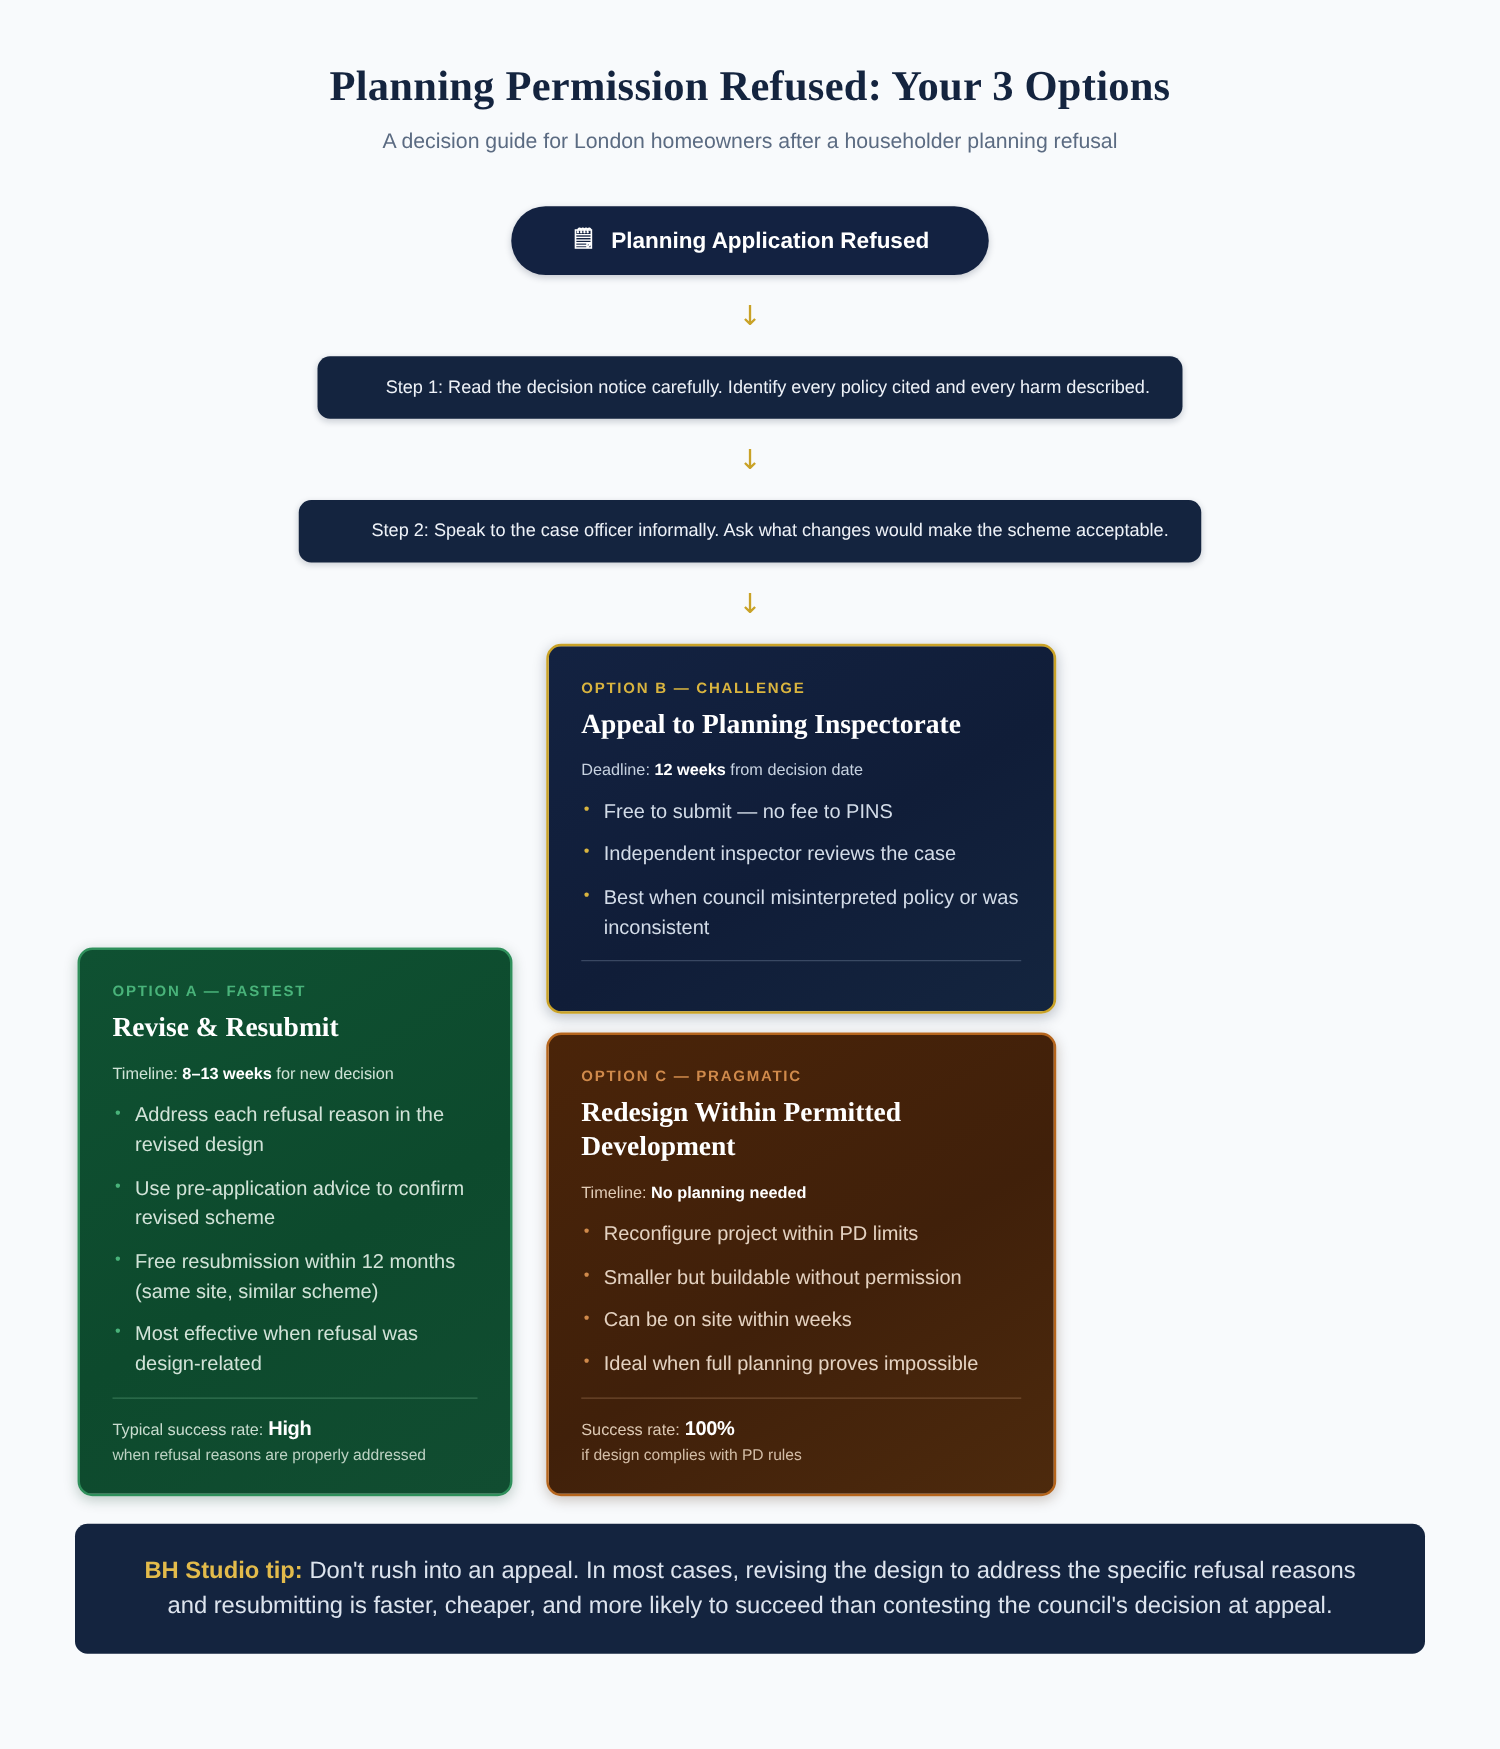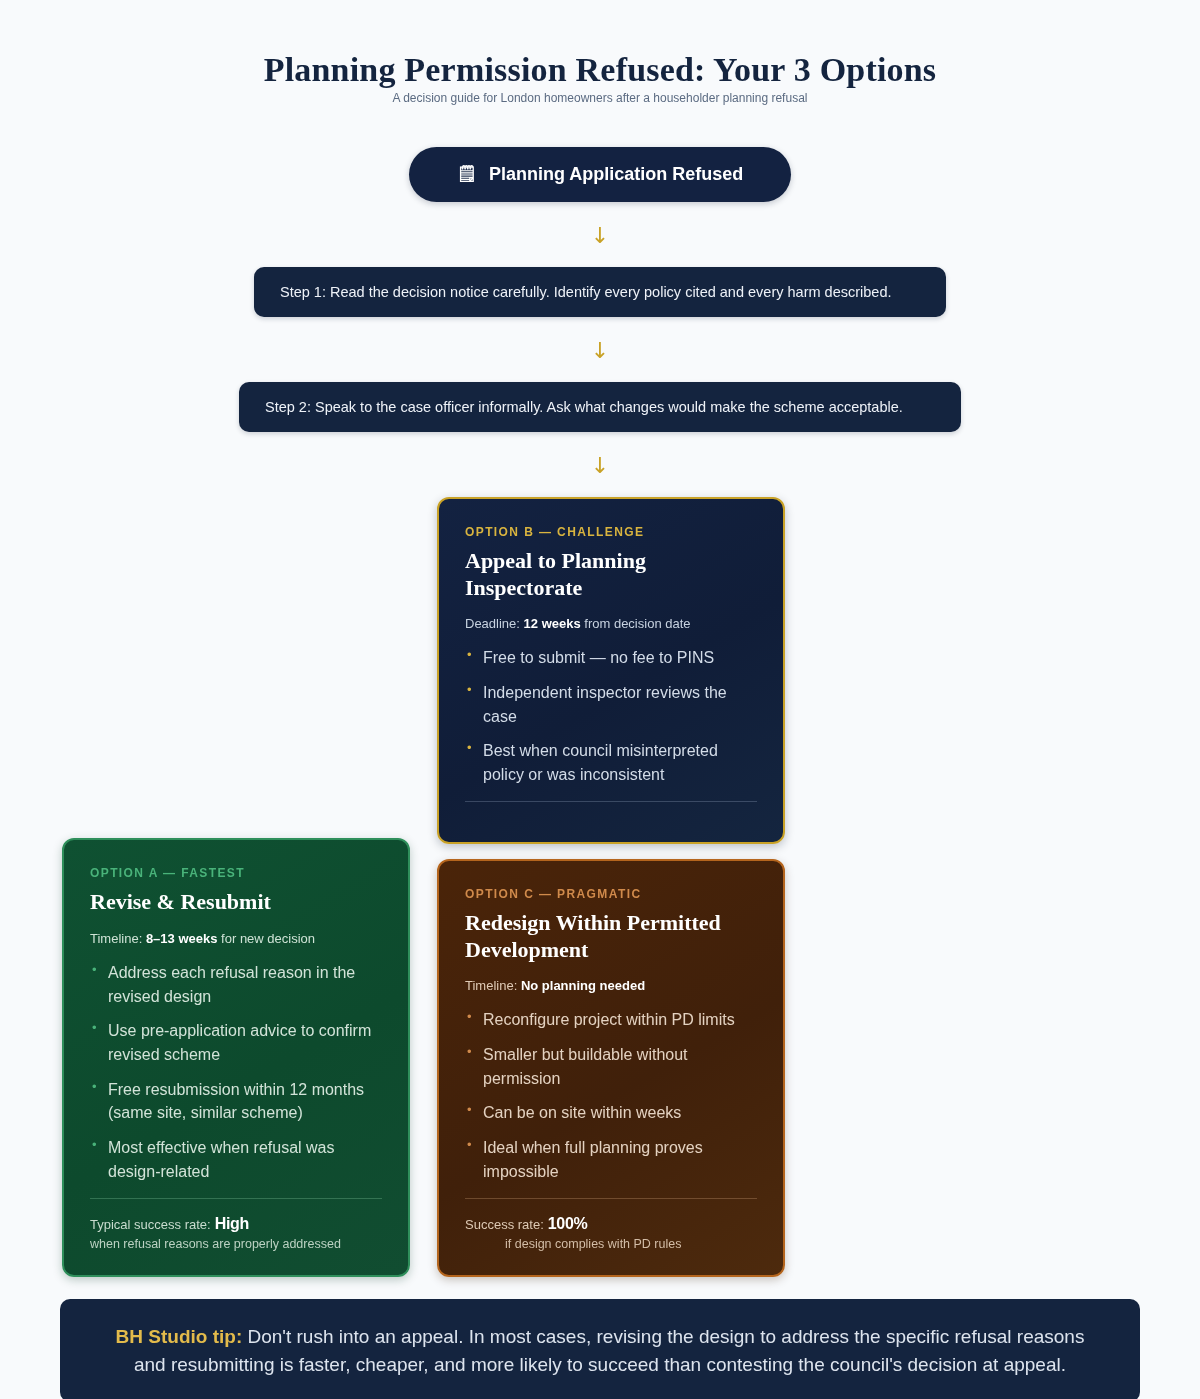--- a/index.html
+++ b/index.html
@@ -25,21 +25,22 @@
   .page-title {
     font-family: "Liberation Serif", serif;
     font-size: 34px;
     font-weight: 700;
     color: #14243f;
     letter-spacing: .2px;
     line-height: 1.2;
   }
 
   .page-subtitle {
-    font-size: 12px;
+    margin-top: 12px;
+    font-size: 17px;
     color: #5b6b82;
     font-weight: 400;
   }
 
   
   .badge-wrap { display: flex; justify-content: center; margin-top: 42px; }
 
   .refused-badge {
     background: #132241;
     color: #ffffff;
@@ -70,37 +71,37 @@
   }
 
   
   .step-row { display: flex; justify-content: center; }
 
   .step-bar {
     background: #14243f;
     color: #eef2f8;
     border-radius: 10px;
     font-size: 14.5px;
-    text-align: left;
+    text-align: right;
     padding: 17px 26px;
     box-shadow: 0 2px 5px rgba(12,22,44,.18);
   }
   .step-bar.s1 { width: 692px; }
   .step-bar.s2 { width: 722px; }
 
   
   .options {
     display: flex;
     gap: 27px;
     align-items: flex-end;
     margin-top: 6px;
     padding: 0 2px;
   }
   .col-left  { width: 348px; }
-  .col-right { width: 348px; display: flex; flex-direction: column; gap: 15px; }
+  .col-right { width: 408px; display: flex; flex-direction: column; gap: 15px; }
 
   .card {
     border-radius: 12px;
     padding: 26px 26px 24px 26px;
     position: relative;
     overflow: hidden;
   }
 
   .card.green {
     background: linear-gradient(150deg, #0f5132 0%, #0d4a2d 55%, #114d31 100%);
@@ -193,21 +194,21 @@
     margin-left: 4px;
     letter-spacing: -.3px;
   }
   .rate-note {
     display: block;
     font-size: 12.5px;
     margin-top: 4px;
     color: #b6c3d4;
   }
   .green .rate-note { color: #bcd2c3; }
-  .brown .rate-note { color: #d3bda7; margin-left: 40px; }
+  .brown .rate-note { color: #d3bda7; }
 
   
   .tip {
     margin-top: 22px;
     background: #14243f;
     border-radius: 10px;
     padding: 24px 42px;
     text-align: center;
     font-size: 19px;
     line-height: 1.45;

